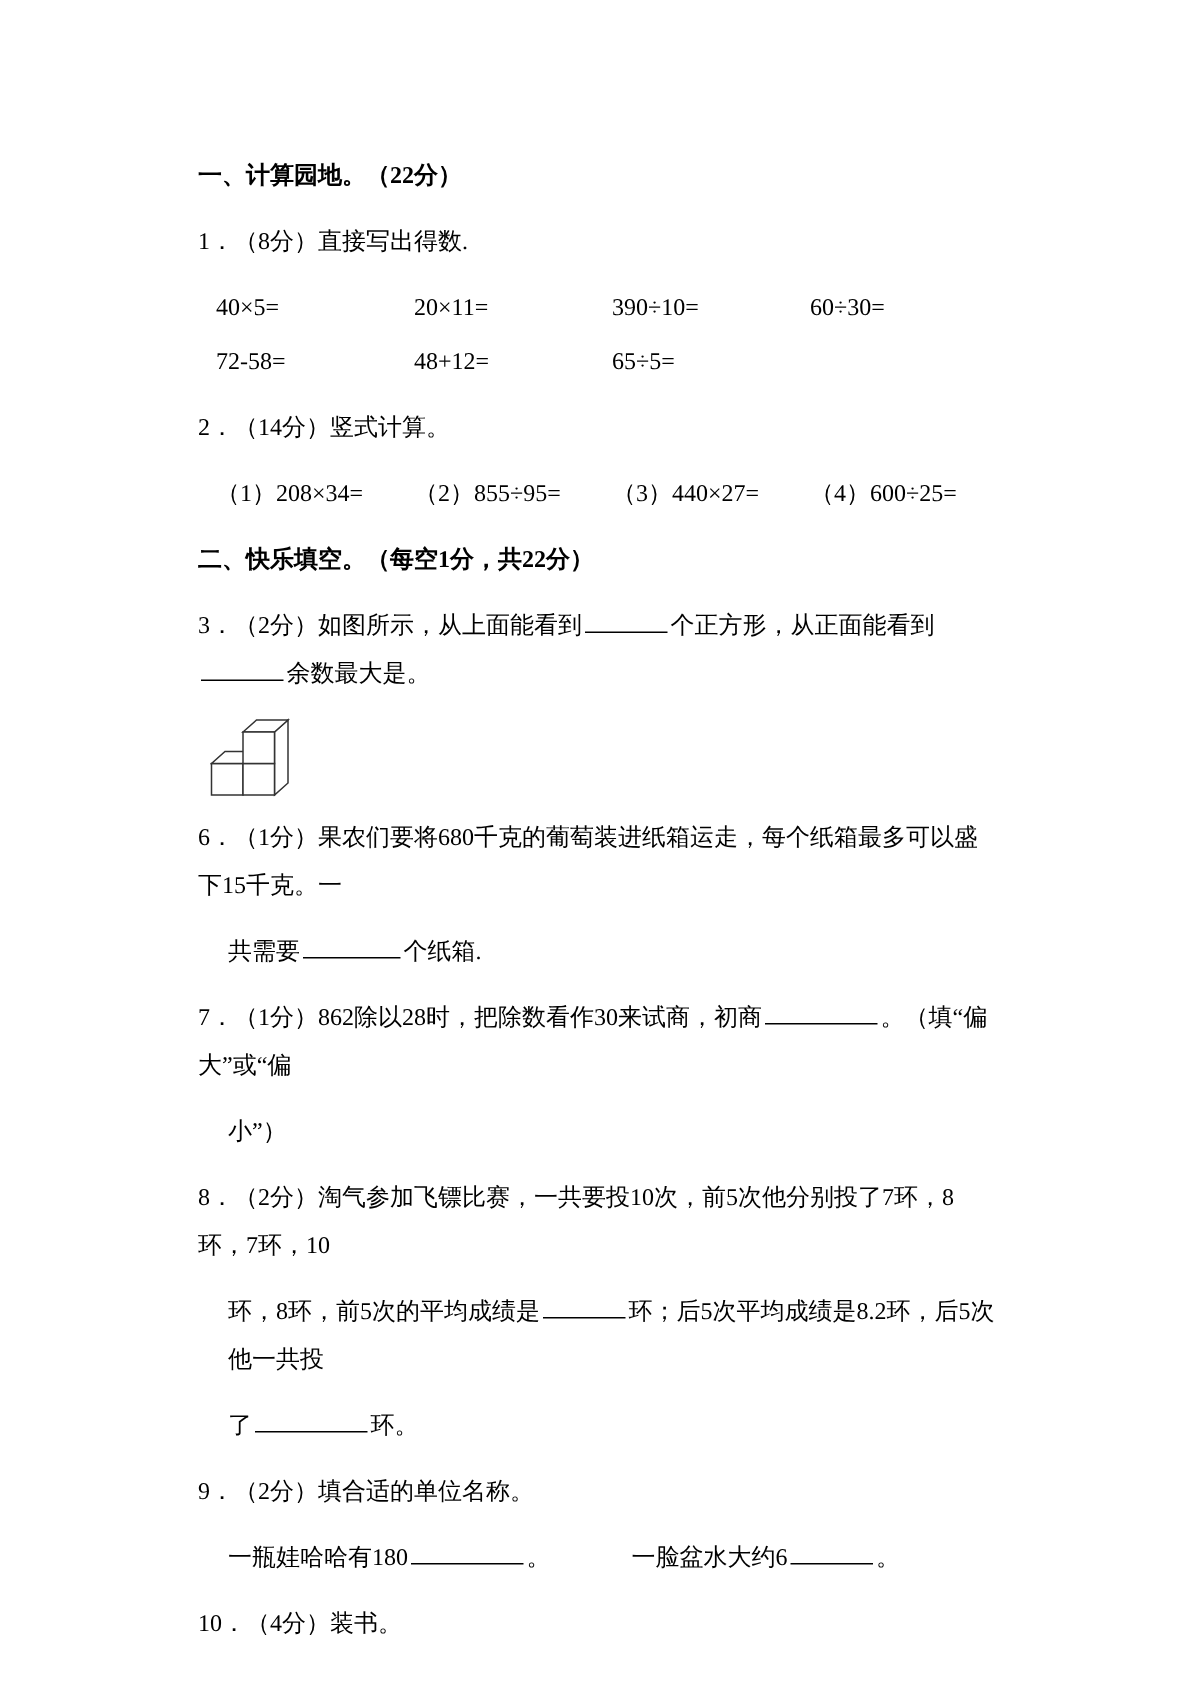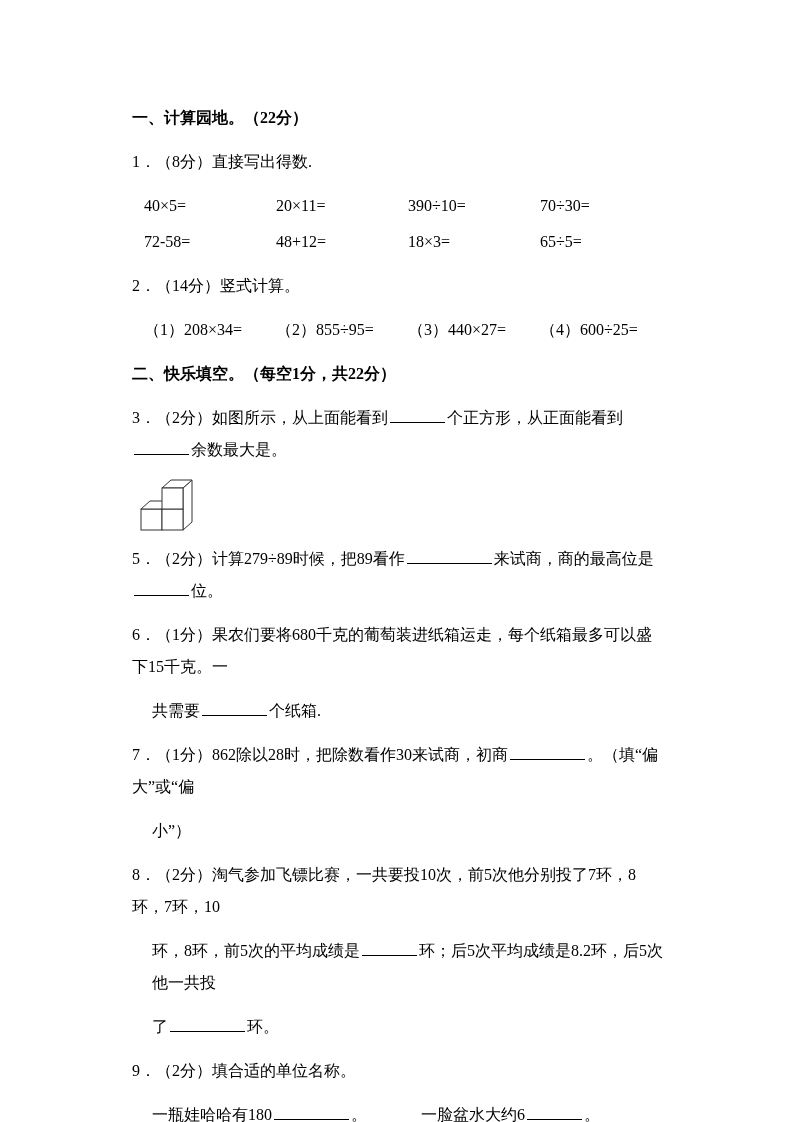--- a/index.html
+++ b/index.html
@@ -34,26 +34,25 @@
 
 
   <p class="line heading mt6">一、计算园地。（22分）</p>
 
   <p class="line">1．（8分）直接写出得数.</p>
 
   <div class="eq-row">
     <span class="eq">40×5=</span>
     <span class="eq">20×11=</span>
     <span class="eq">390÷10=</span>
-    <span class="eq">70÷30=</span>
+    <span class="eq">60÷30=</span>
   </div>
   <div class="eq-row">
     <span class="eq">72-58=</span>
     <span class="eq">48+12=</span>
-    <span class="eq">18×3=</span>
     <span class="eq">65÷5=</span>
   </div>
 
   <p class="line">2．（14分）竖式计算。</p>
 
   <div class="eq-row wide">
     <span class="eq">（1）208×34=</span>
     <span class="eq">（2）855÷95=</span>
     <span class="eq">（3）440×27=</span>
     <span class="eq">（4）600÷25=</span>
@@ -76,23 +75,20 @@
 
       <polygon points="22,10 31,2 52,2 43,10" fill="#ffffff" stroke="#333333" stroke-width="1"></polygon>
 
       <rect x="22" y="31" width="21" height="21" fill="#ffffff" stroke="#333333" stroke-width="1"></rect>
 
       <rect x="22" y="10" width="21" height="21" fill="#ffffff" stroke="#333333" stroke-width="1"></rect>
     </svg>
   </div>
 
 
-  <p class="line">
-    <span>5．（2分）计算279÷89时候，把89看作</span><span class="blank w85"></span><span>来试商，商的最高位是</span><span class="blank w55"></span><span>位。</span>
-  </p>
 
   <p class="line">6．（1分）果农们要将680千克的葡萄装进纸箱运走，每个纸箱最多可以盛下15千克。一</p>
   <p class="line indent">
     <span>共需要</span><span class="blank w65"></span><span>个纸箱.</span>
   </p>
 
   <p class="line">
     <span>7．（1分）862除以28时，把除数看作30来试商，初商</span><span class="blank w75"></span><span>。（填“偏大”或“偏</span>
   </p>
   <p class="line indent">小”）</p>

